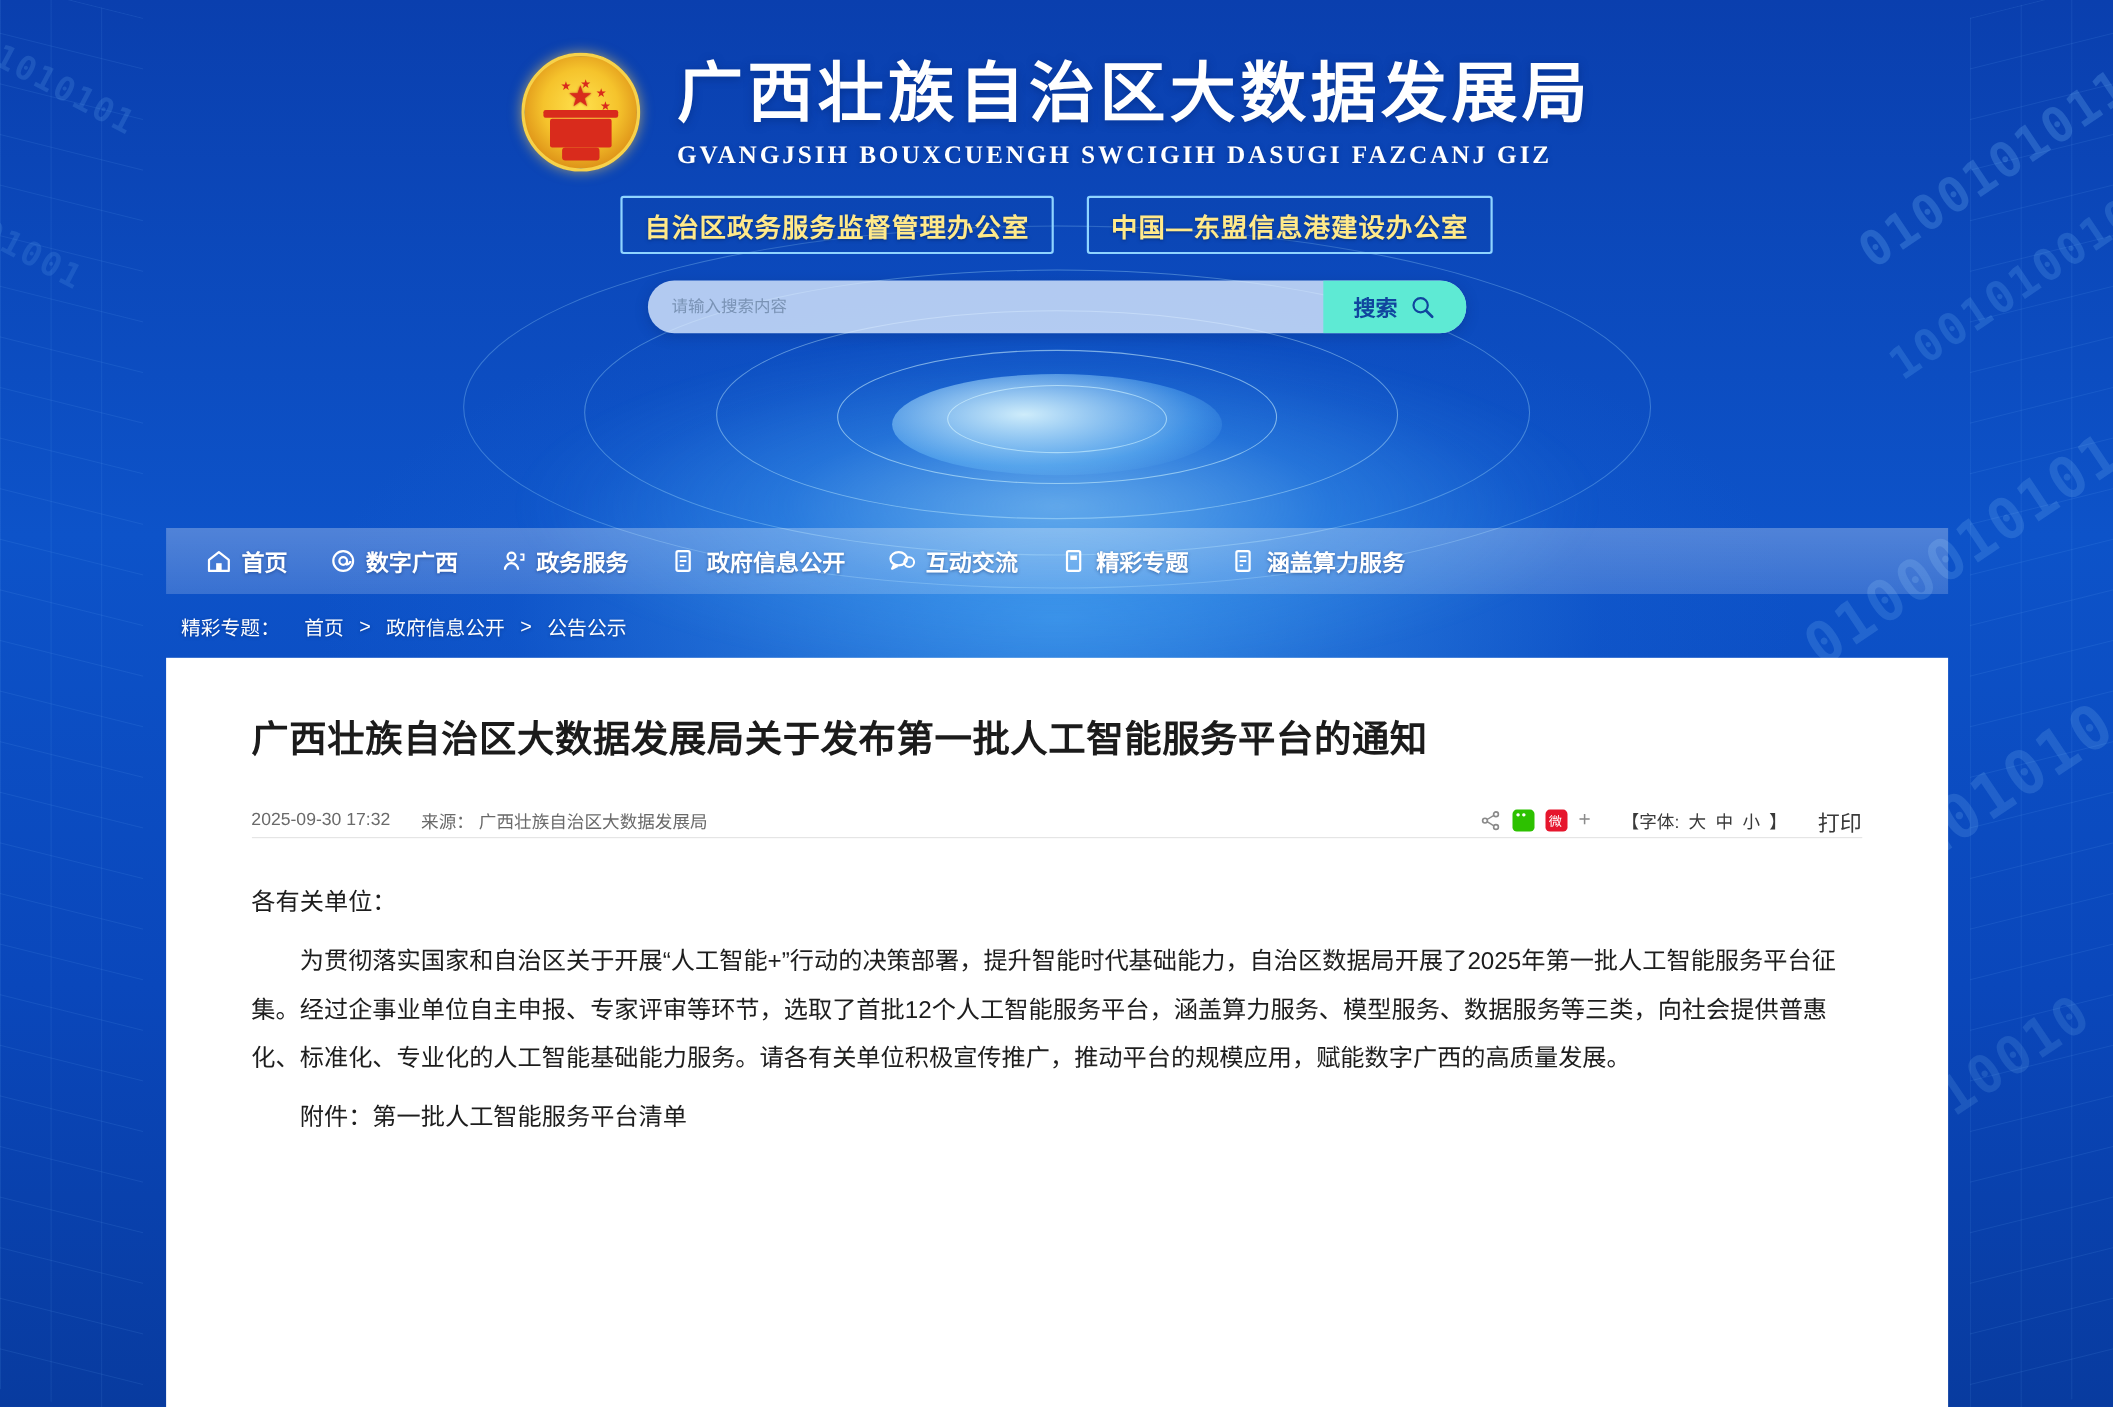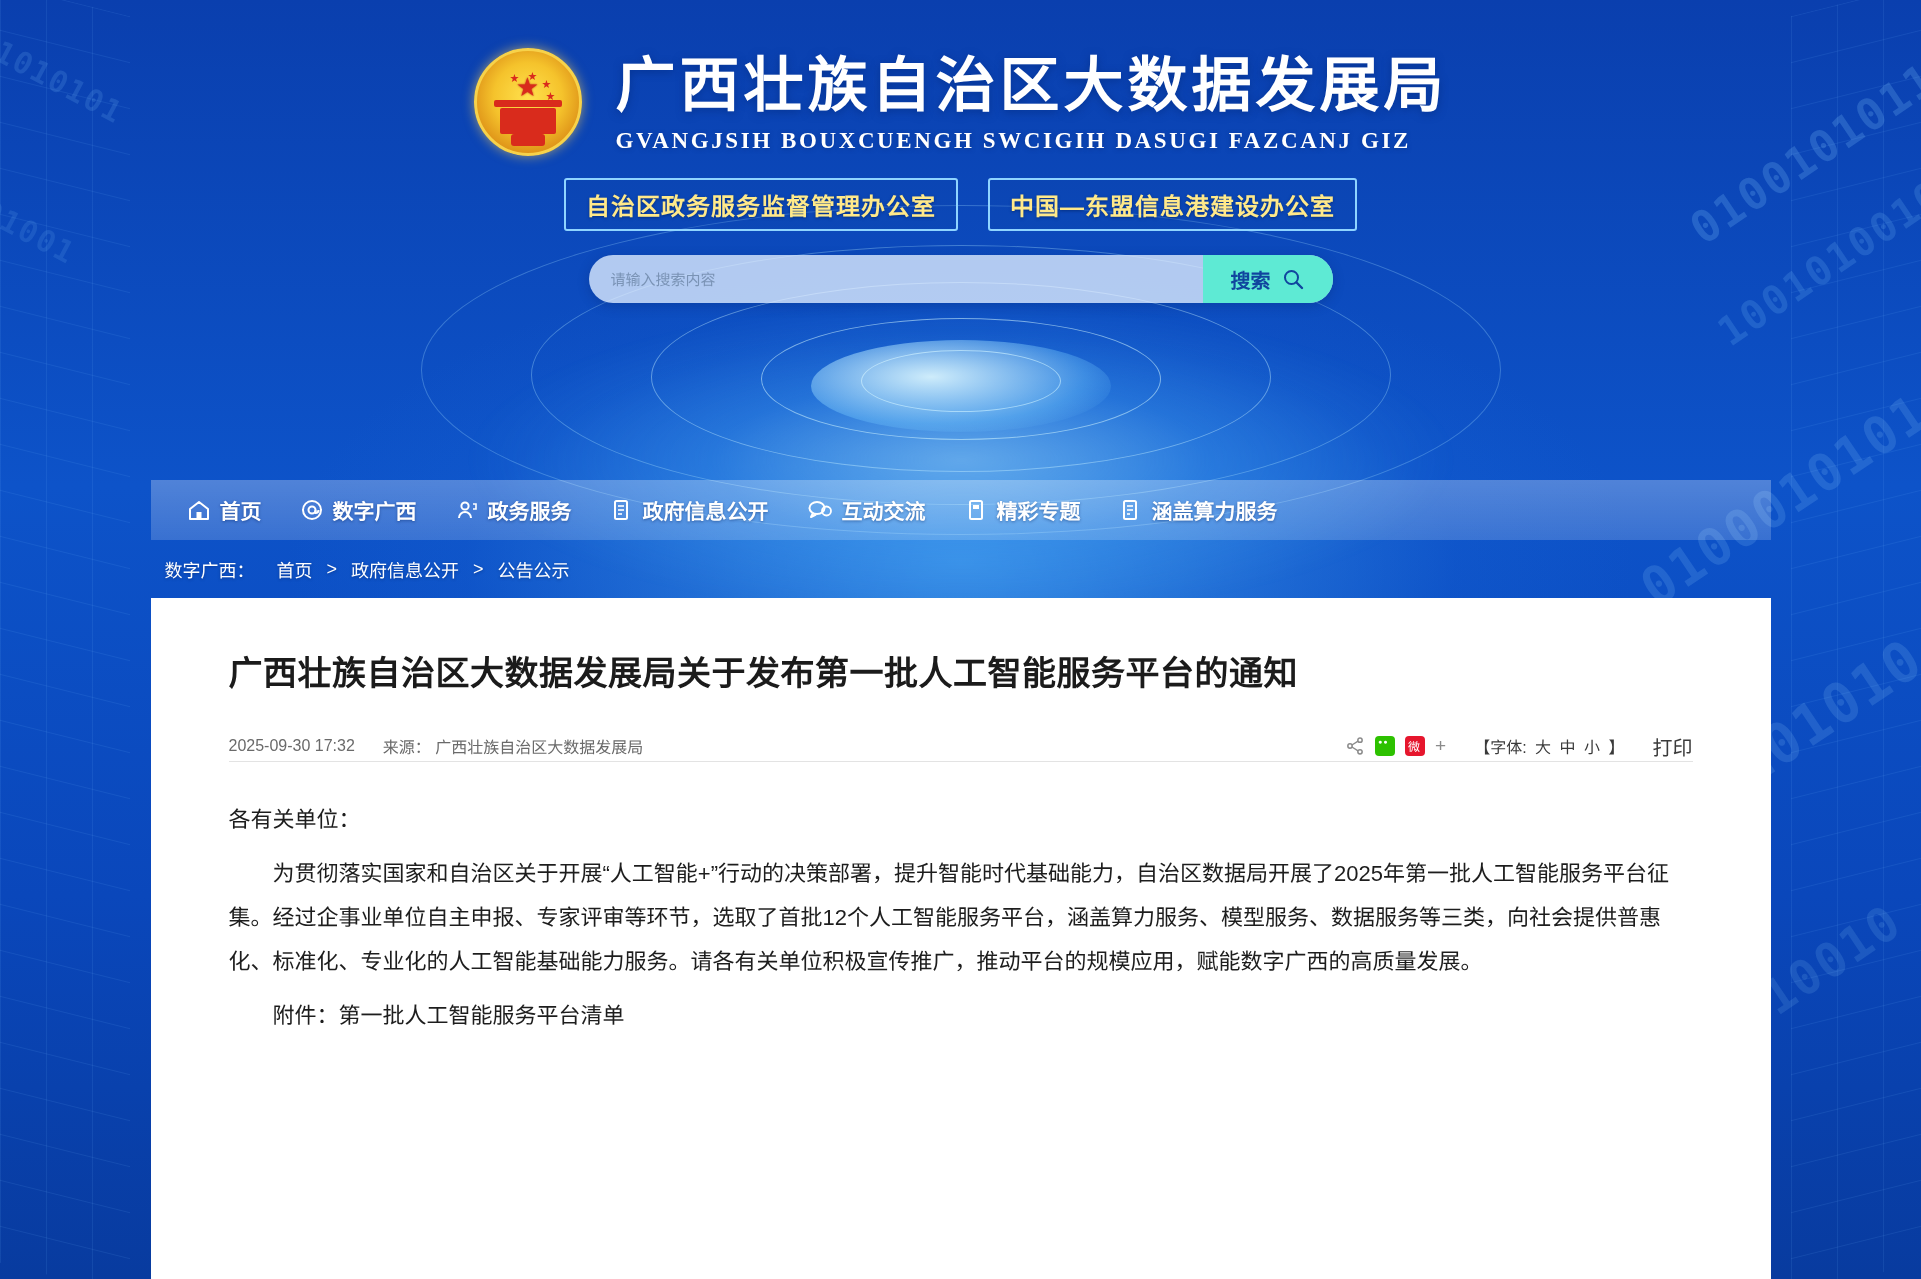--- a/index.html
+++ b/index.html
@@ -352,21 +352,21 @@
       <line x1="8" y1="8" x2="14" y2="8" stroke="#fff" stroke-width="1.6"></line>
       <line x1="8" y1="12" x2="14" y2="12" stroke="#fff" stroke-width="1.6"></line>
       <line x1="8" y1="16" x2="11" y2="16" stroke="#fff" stroke-width="1.6"></line>
     </svg>
     <span>涵盖算力服务</span>
   </div>
 </div>
 
 <div class="content-wrap">
   <div class="breadcrumb">
-    <span class="label">数字广西：</span>
+    <span class="label">精彩专题：</span>
     <a>首页</a>
     <span class="sep">&gt;</span>
     <a>政府信息公开</a>
     <span class="sep">&gt;</span>
     <a>公告公示</a>
   </div>
 
   <div class="article">
     <div class="art-title">广西壮族自治区大数据发展局关于发布第一批人工智能服务平台的通知</div>
 

